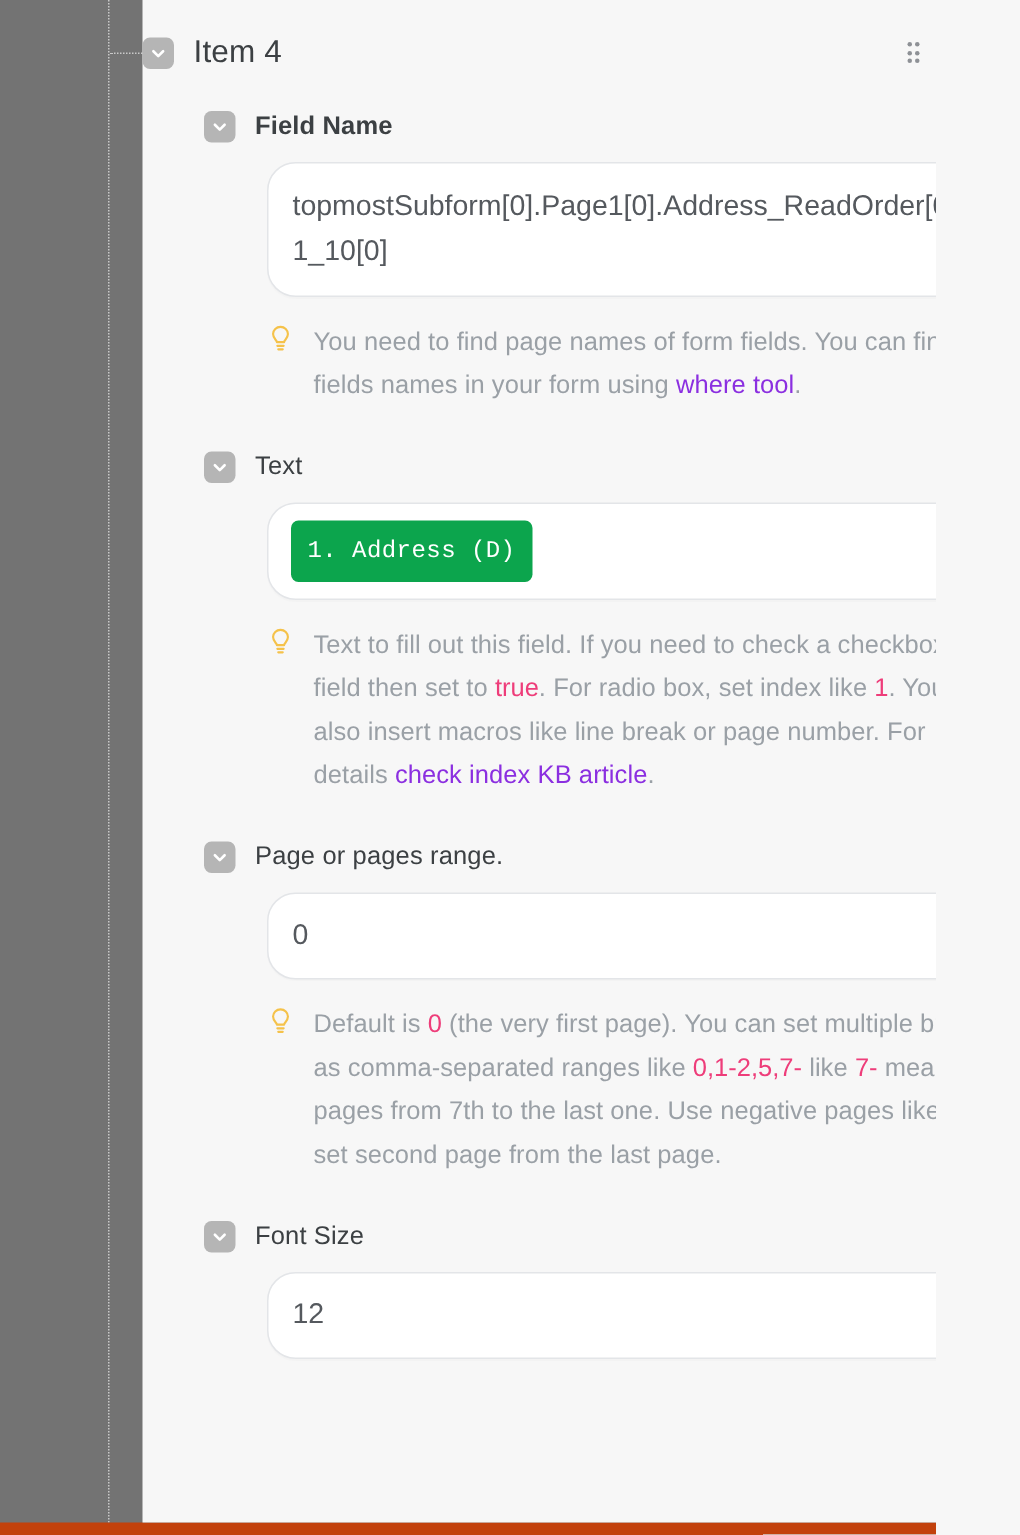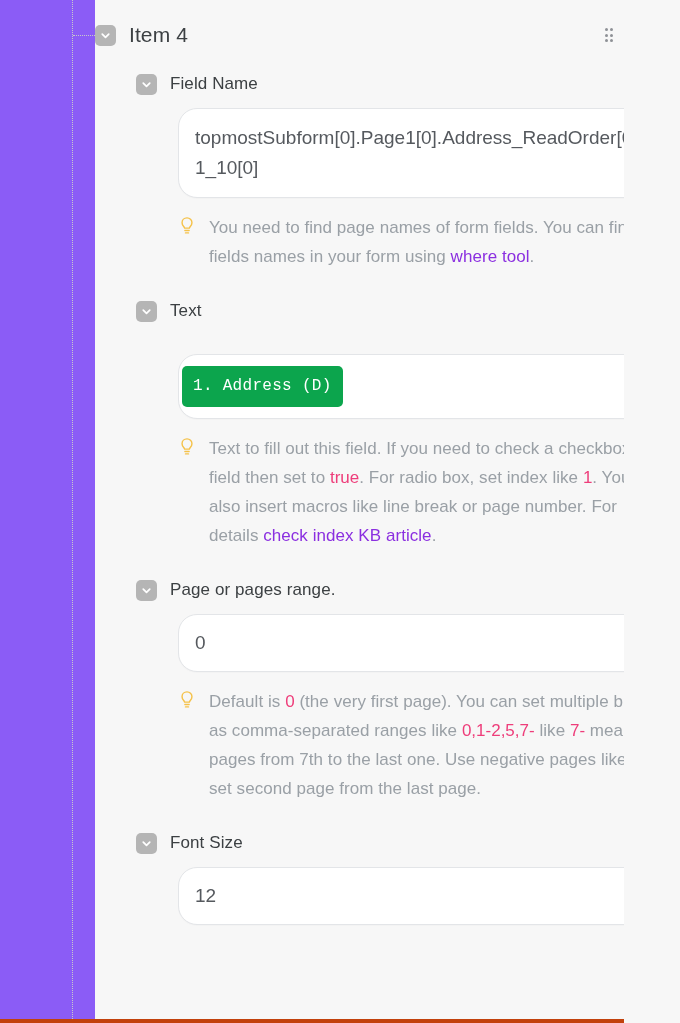--- a/index.html
+++ b/index.html
@@ -6,23 +6,23 @@
   html, body {
     margin: 0; padding: 0;
     width: 680px; height: 1023px;
     background: #f7f7f7;
     font-family: "Liberation Sans", sans-serif;
     -webkit-font-smoothing: antialiased;
   }
   #root {
     position: relative;
     width: 624px; height: 1023px;
-    background: #8b5cf6;
+    background: #737373;
     overflow: hidden;
-    border-bottom: 4px solid #c2410c;
+    border-bottom: 8px solid #c2410c;
   }
 
   
   .tree-line {
     position: absolute;
     left: 72px; top: 0;
     width: 0; height: 1023px;
     border-left: 1px dotted #c9c9c9;
   }
   .tree-connector {
@@ -106,21 +106,21 @@
     display: flex;
     align-items: center;
     height: 28px;
   }
   .field-label {
     font-size: 17px;
     color: #3c4043;
     margin-left: 13px;
     letter-spacing: .1px;
   }
-  .field-label.bold { font-weight: normal; }
+  .field-label.bold { font-weight: bold; }
 
   .input-wrap { padding-left: 42px; padding-right: 7px; }
 
   .text-input {
     width: 100%;
     background: #ffffff;
     border: 1px solid #e3e5e8;
     border-radius: 19px;
     padding: 14px 16px;
     font-size: 19px;
@@ -131,22 +131,21 @@
     box-shadow: 0 1px 1px rgba(0,0,0,.02);
     cursor: text;
   }
   .text-input.one-line { padding: 15px 16px; line-height: 26px; }
 
   
   .token-field {
     display: flex;
     align-items: flex-end;
     min-height: 56px;
-    padding: 11px 3px;
-    margin-top: 19px;
+    padding: 11px 15px;
   }
   .token {
     display: inline-block;
     background: #0ca54d;
     color: #ffffff;
     border-radius: 5px;
     padding: 5px 11px 6px;
     font-family: "Liberation Mono", monospace;
     font-size: 16px;
     letter-spacing: .3px;

